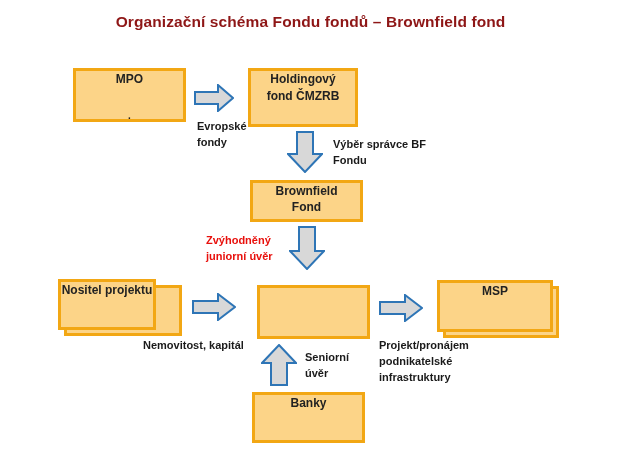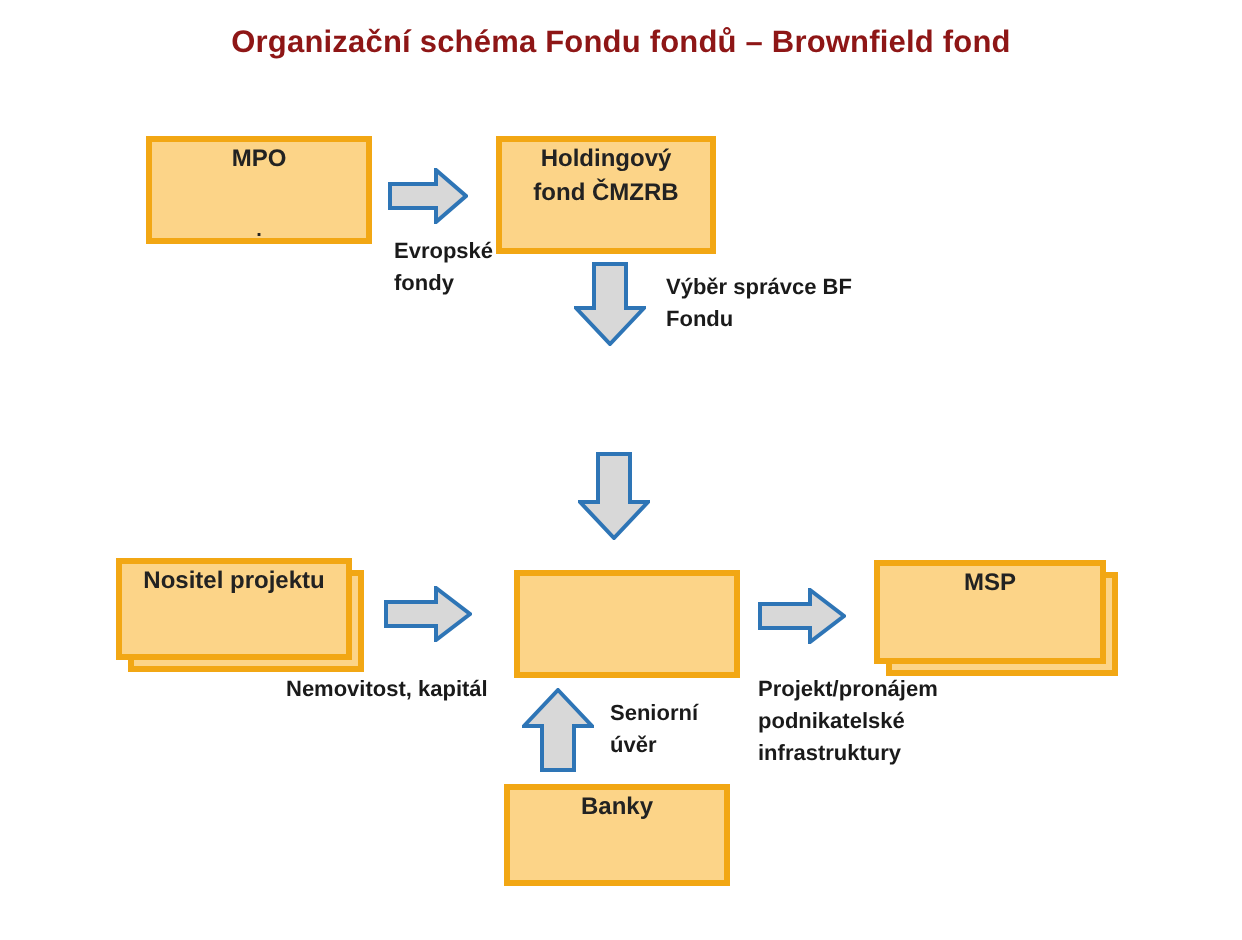--- a/index.html
+++ b/index.html
@@ -71,34 +71,40 @@
   </svg>
 
   <div class="box" style="left:73px; top:68px; width:113px; height:54px;">
     <span>MPO</span>
     <span class="note">.</span>
   </div>
   <div class="box" style="left:248px; top:68px; width:110px; height:59px;">
     <span>Holdingový
 fond ČMZRB</span>
   </div>
-  <div class="box" style="left:58px; top:279px; width:118px; height:51px;">
+  <div class="box" style="left:250px; top:180px; width:113px; height:42px; line-height:16px;">
+    <span>Brownfield
+Fond</span>
+  </div>
+  <div class="box" style="left:58px; top:279px; width:98px; height:51px;">
     <span>Nositel projektu</span>
   </div>
   <div class="box" style="left:437px; top:280px; width:116px; height:52px;">
     <span>MSP</span>
   </div>
   <div class="box" style="left:252px; top:392px; width:113px; height:51px;">
     <span>Banky</span>
   </div>
 
   <div class="lbl" style="left:333px; top:136px;">Výběr správce BF
 Fondu</div>
   <div class="lbl" style="left:197px; top:118px;">Evropské
 fondy</div>
+  <div class="lbl red" style="left:206px; top:232px;">Zvýhodněný
+juniorní úvěr</div>
   <div class="lbl" style="left:131px; top:337px;padding-left:12px;">Nemovitost, kapitál</div>
   <div class="lbl" style="left:305px; top:349px;">Seniorní
 úvěr</div>
   <div class="lbl" style="left:379px; top:337px;">Projekt/pronájem
 podnikatelské
 infrastruktury</div>
 
 </div>
 
 </body></html>

